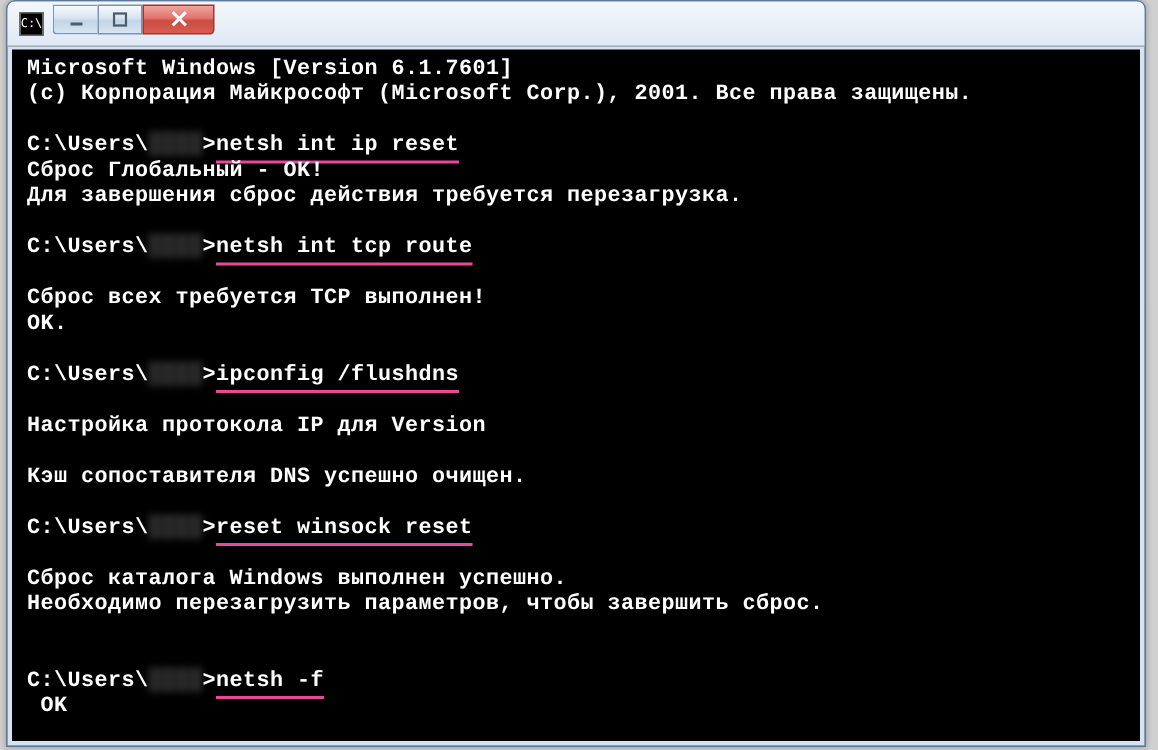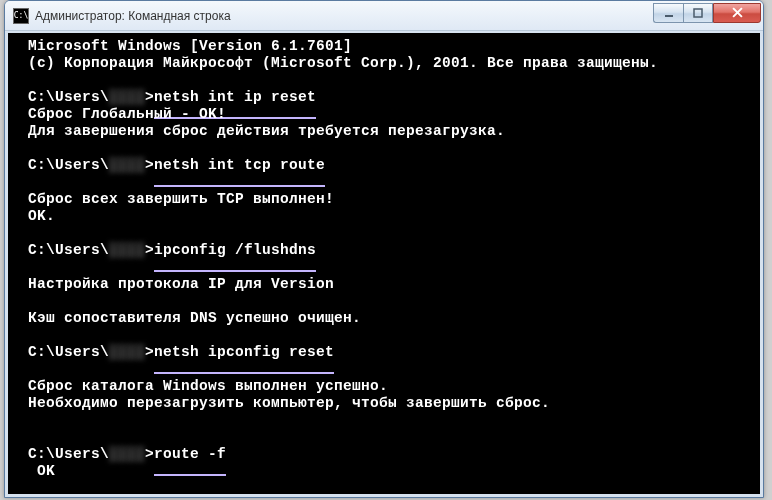--- a/index.html
+++ b/index.html
@@ -87,34 +87,33 @@
     font-size: 14.5px;
     line-height: 17px;
     padding: 5px 0 5px 10px;
     border: 3px solid #d6e2ef;
     border-top: 2px solid #d6e2ef;
     overflow: hidden;
     white-space: pre-wrap;
     font-weight: bold;
     letter-spacing: 0.3px;
   }
-  .console .line { white-space: pre; margin-left: 10px; }
-  .cmd { border-bottom: 2px solid #c4b5fd; padding-bottom: 12px; }
+  .console .line { white-space: pre; }
+  .cmd { border-bottom: 2px solid #ec4899; padding-bottom: 2px; }
   .blur {
     color: transparent;
     text-shadow: 0 0 5px #aaa;
   }
 </style>
 </head>
 <body>
 
 <div class="window">
   <div class="titlebar">
     <div class="title-icon">C:\</div>
-    <div class="title-text">Администратор: Командная строка</div>
     <div class="win-controls">
       <div class="win-btn">
         <svg width="10" height="10" viewBox="0 0 10 10">
             <rect x="1" y="7" width="8" height="2" fill="#4a5b6b"></rect>
           </svg>
       </div>
       <div class="win-btn">
         <svg width="10" height="10" viewBox="0 0 10 10">
             <rect x="1" y="1" width="8" height="8" fill="none" stroke="#4a5b6b" stroke-width="1.5"></rect>
           </svg>
@@ -129,33 +128,33 @@
 
   <div class="console"><span class="line">Microsoft Windows [Version 6.1.7601]</span>
 <span class="line">(c) Корпорация Майкрософт (Microsoft Corp.), 2001. Все права защищены.</span>
 
 <span class="line"><span>C:\Users\</span><span class="blur">▒▒▒▒</span>&gt;<span class="cmd">netsh int ip reset</span></span>
 <span class="line">Cброс Глобальный - OK!</span>
 <span class="line">Для завершения сброс действия требуется перезагрузка.</span>
 
 <span class="line"><span>C:\Users\</span><span class="blur">▒▒▒▒</span>&gt;<span class="cmd">netsh int tcp route</span></span>
 
-<span class="line">Сброс всех завершить TCP выполнен!</span>
+<span class="line">Сброс всех требуется TCP выполнен!</span>
 <span class="line">OK.</span>
 
 <span class="line"><span>C:\Users\</span><span class="blur">▒▒▒▒</span>&gt;<span class="cmd">ipconfig /flushdns</span></span>
 
 <span class="line">Настройка протокола IP для Version</span>
 
 <span class="line">Кэш сопоставителя DNS успешно очищен.</span>
 
-<span class="line"><span>C:\Users\</span><span class="blur">▒▒▒▒</span>&gt;<span class="cmd">netsh ipconfig reset</span></span>
+<span class="line"><span>C:\Users\</span><span class="blur">▒▒▒▒</span>&gt;<span class="cmd">reset winsock reset</span></span>
 
 <span class="line">Cброс каталога Windows выполнен успешно.</span>
-<span class="line">Необходимо перезагрузить компьютер, чтобы завершить сброс.</span>
+<span class="line">Необходимо перезагрузить параметров, чтобы завершить сброс.</span>
 
 
-<span class="line"><span>C:\Users\</span><span class="blur">▒▒▒▒</span>&gt;<span class="cmd">route -f</span></span>
+<span class="line"><span>C:\Users\</span><span class="blur">▒▒▒▒</span>&gt;<span class="cmd">netsh -f</span></span>
 <span class="line"> OK</span>
 
 
 </div>
 </div>
 
 </body></html>

